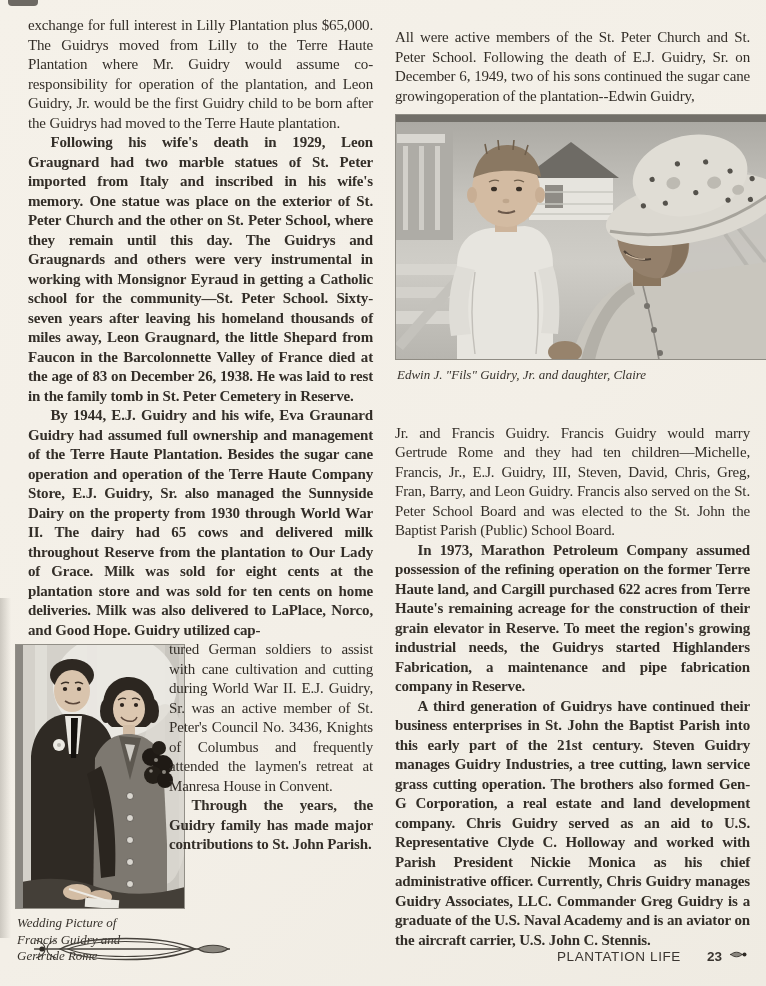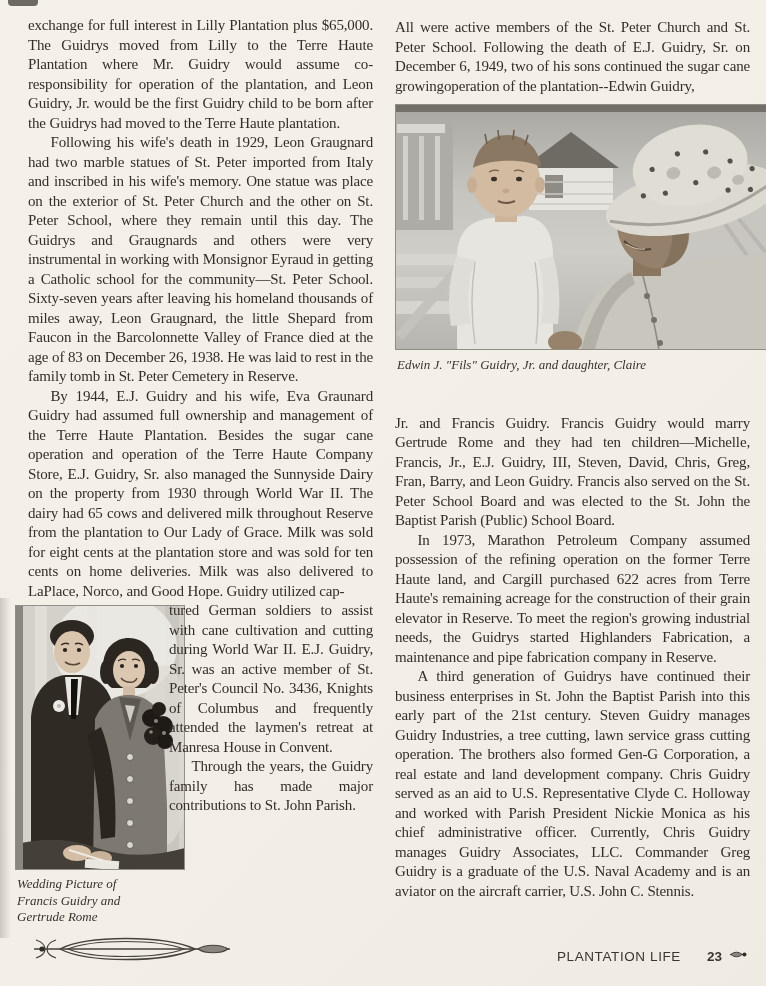--- a/index.html
+++ b/index.html
@@ -20,23 +20,23 @@
     padding:16px 16px 0 28px;
     gap:22px;
   }
   .col{
     font-size:15px;
     line-height:19.5px;
     text-align:justify;
     letter-spacing:-0.15px;
   }
   .col.left{width:345px;}
-  .col.right{width:355px;padding-top:2px;}
+  .col.right{width:355px;padding-top:2px;margin-top:10px;}
   .col p{margin:0;}
-  .col p.indent{text-indent:1.5em;}
+  .col p.indent{text-indent:1.5em;font-weight:bold;}
 
   figure{margin:0;}
   .wed-figure{
     float:left;
     width:142px;
     margin:4px 12px 2px -13px;
   }
   .edwin-figure{
     width:372px;
     margin:8px -16px 0 0;

